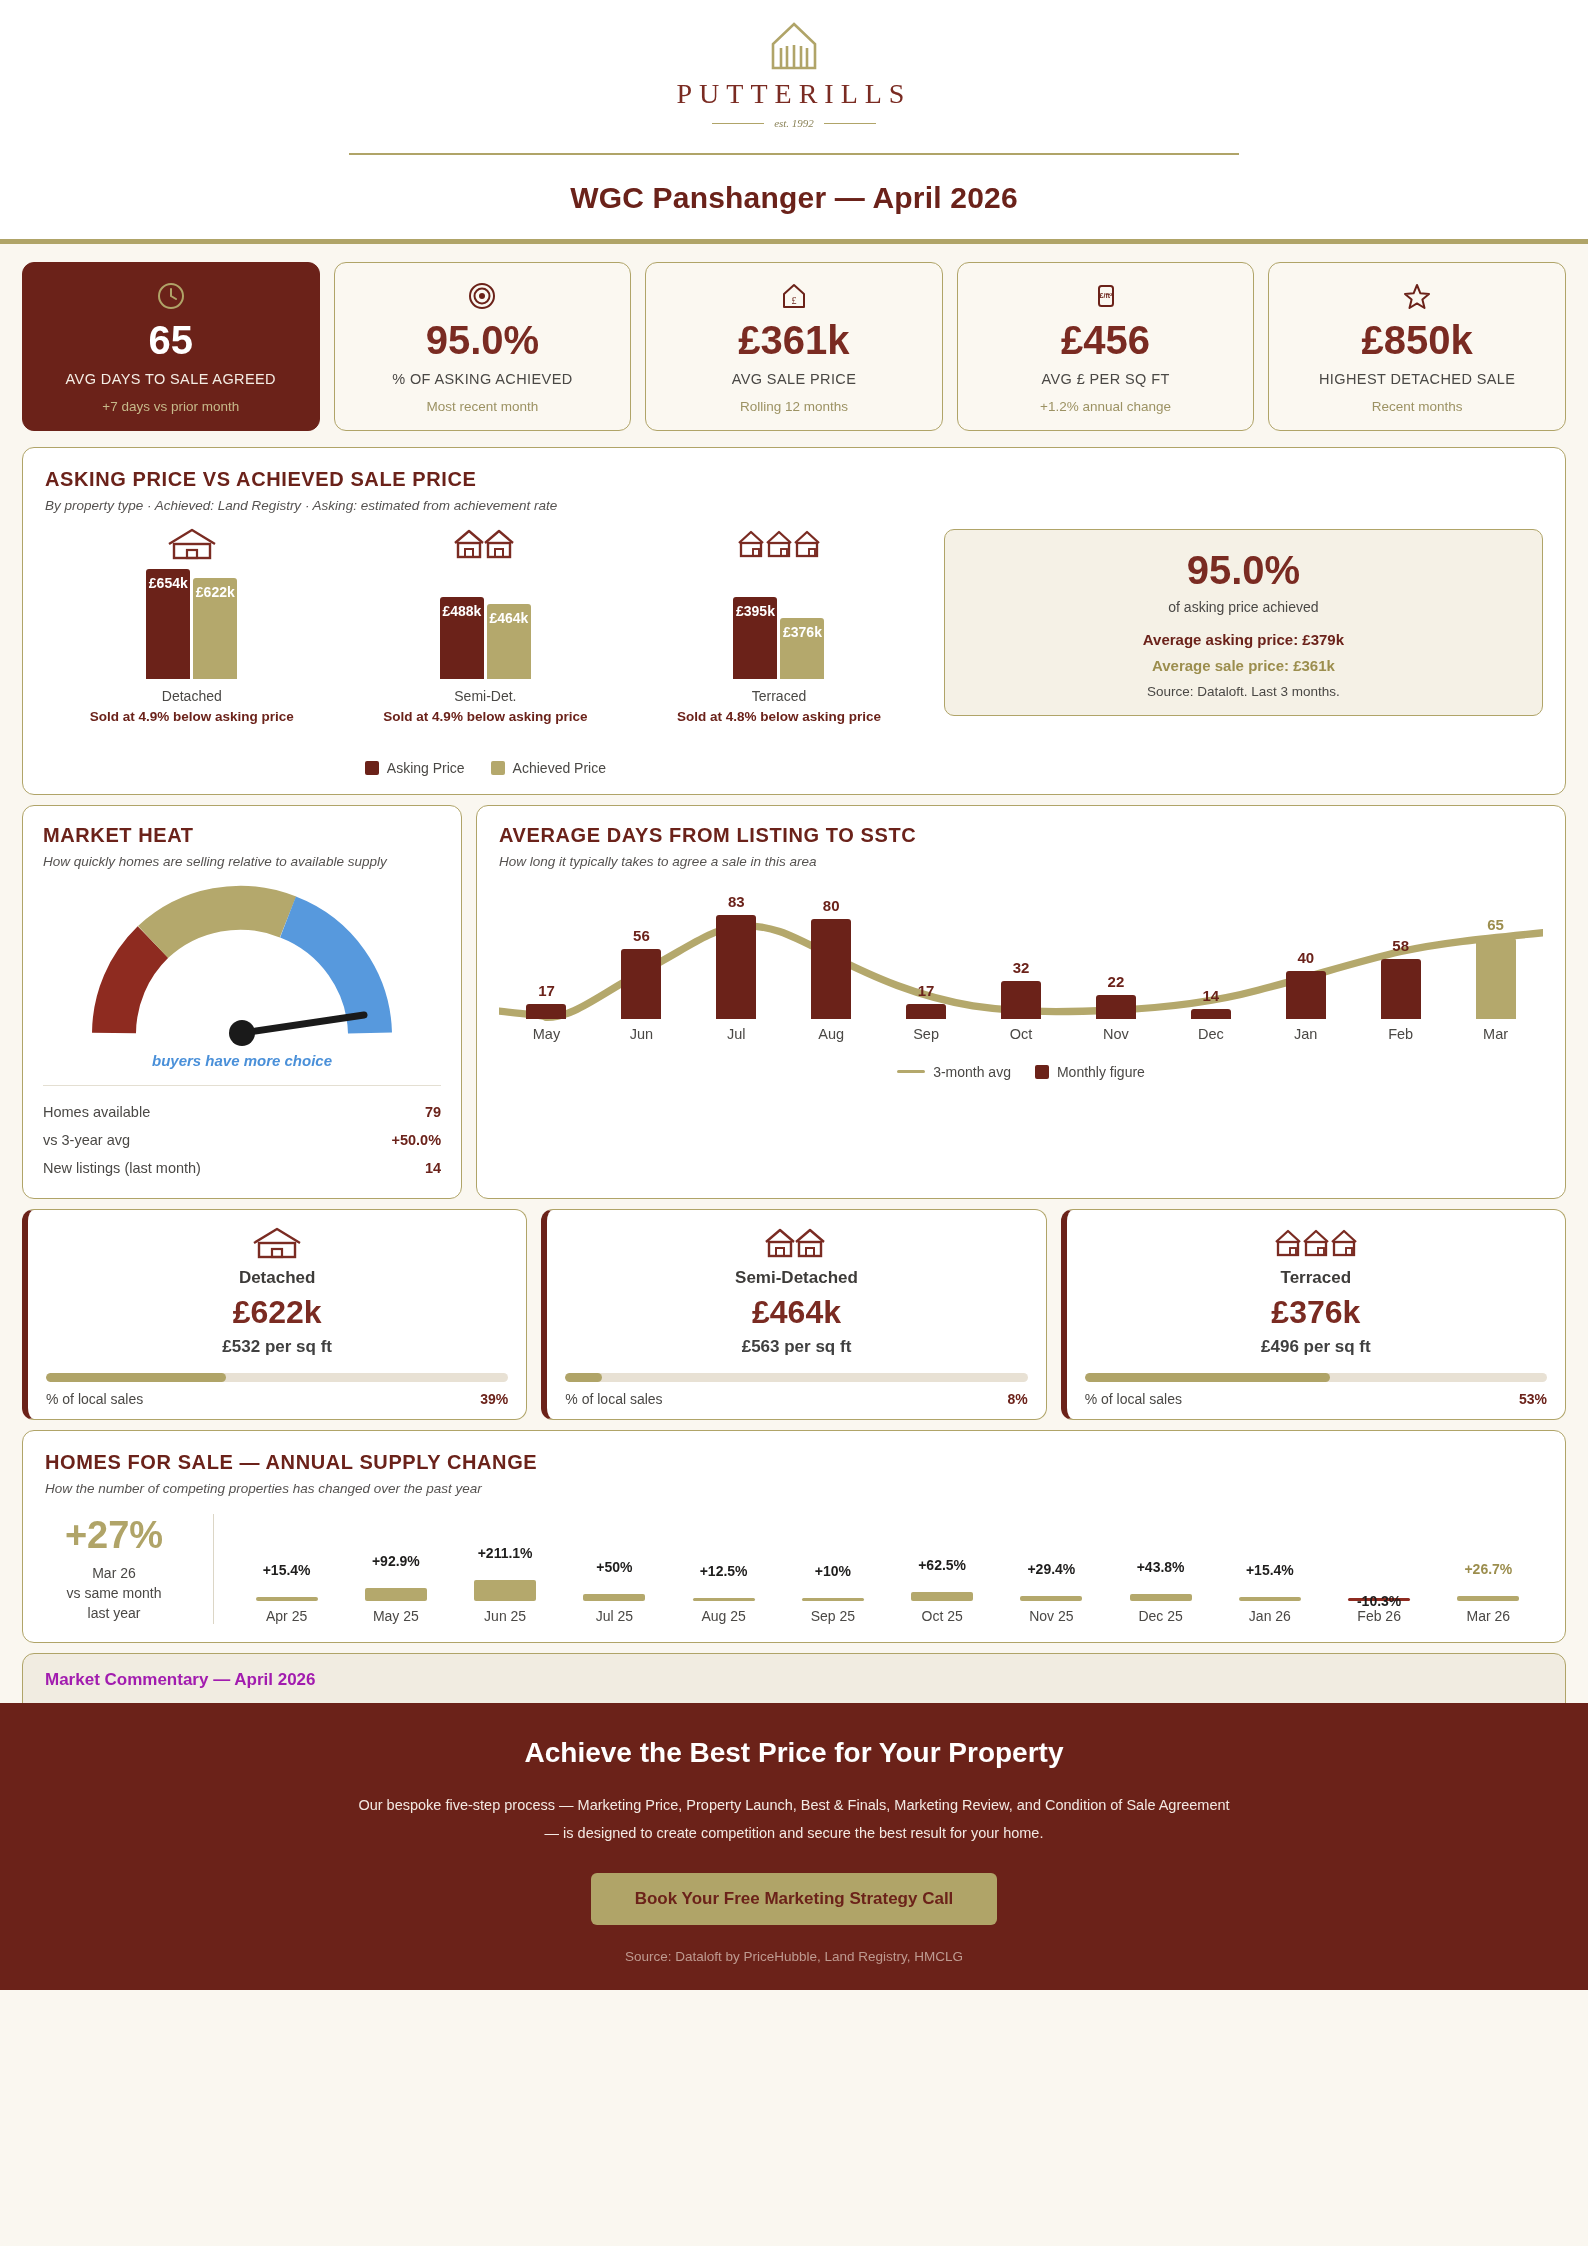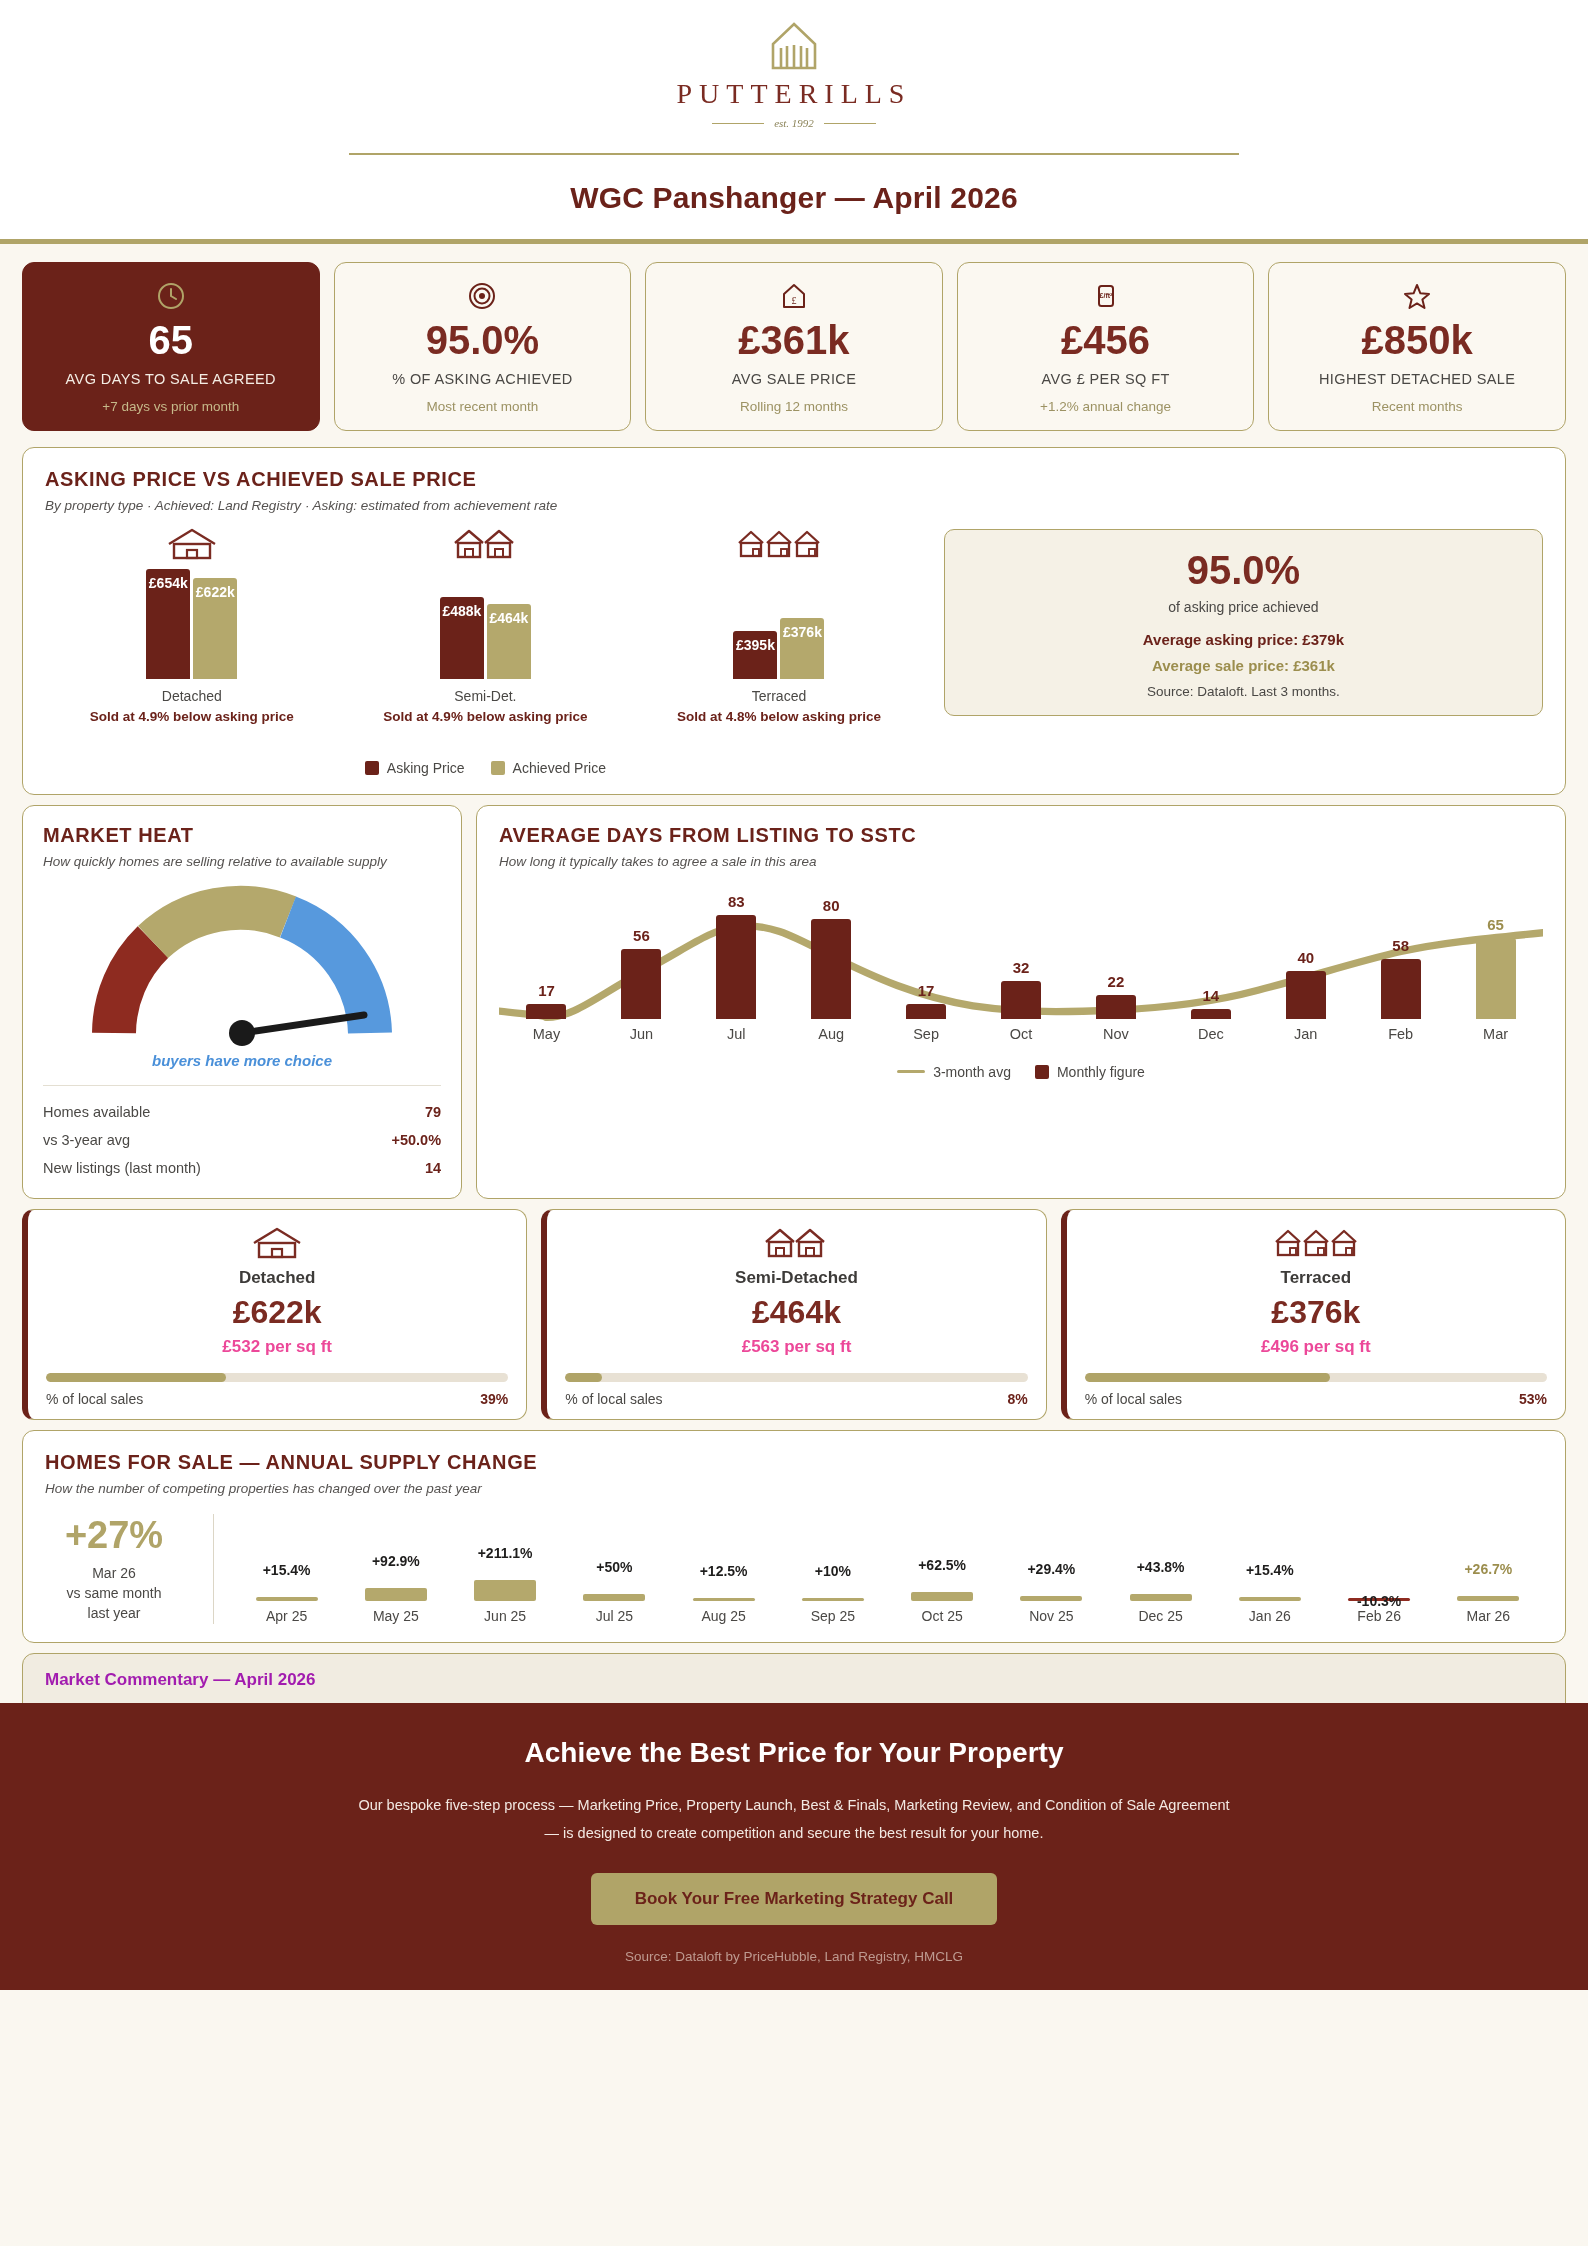--- a/index.html
+++ b/index.html
@@ -154,21 +154,21 @@
 
   
   .type-row { display:flex; gap: 14px; margin: 10px 22px; }
   .type-card {
     flex:1; border:1.5px solid #B0A468; border-left: 6px solid #6B2219;
     border-radius: 12px; background:#fff; padding: 16px 18px 12px 18px; text-align:center;
   }
   .tc-icon { height: 34px; display:flex; align-items:center; justify-content:center; }
   .tc-name { font-size:17px; font-weight:bold; color:#3D3B39; margin-top:8px; }
   .tc-price { font-size:32px; font-weight:bold; color:#7A2B22; margin-top:6px; }
-  .tc-psf { font-size:17px; font-weight:bold; color:#ec4899; margin-top:6px; }
+  .tc-psf { font-size:17px; font-weight:bold; color:#404040; margin-top:6px; }
   .tc-track { height:9px; border-radius:5px; background:#E8E1D4; margin-top:16px; overflow:hidden; }
   .tc-fill { height:100%; border-radius:5px; background:#B0A468; }
   .tc-foot { display:flex; justify-content:space-between; font-size:14px; color:#4A4845; margin-top:9px; }
   .tc-foot .pct { font-weight:bold; color:#6B221A; }
 
   
   .supply-card { padding: 20px 22px 18px 22px; }
   .supply-body { display:flex; align-items:stretch; margin-top: 18px; }
   .supply-hero { flex:0 0 150px; text-align:center; padding-right:12px;
     display:flex; flex-direction:column; justify-content:center; }
@@ -357,21 +357,21 @@
                   <path d="M59 16 L71 5 L83 16" fill="none" stroke="#7A2B22" stroke-width="2.3" stroke-linejoin="round"></path>
                   <rect x="5" y="16" width="20" height="13" fill="none" stroke="#7A2B22" stroke-width="2.3"></rect>
                   <rect x="33" y="16" width="20" height="13" fill="none" stroke="#7A2B22" stroke-width="2.3"></rect>
                   <rect x="61" y="16" width="20" height="13" fill="none" stroke="#7A2B22" stroke-width="2.3"></rect>
                   <rect x="17" y="22" width="6" height="7" fill="none" stroke="#7A2B22" stroke-width="1.9"></rect>
                   <rect x="45" y="22" width="6" height="7" fill="none" stroke="#7A2B22" stroke-width="1.9"></rect>
                   <rect x="73" y="22" width="6" height="7" fill="none" stroke="#7A2B22" stroke-width="1.9"></rect>
                 </svg>
             </span>
             <div class="bg-bars">
-              <div class="bar ask" style="height:48px">
+              <div class="bar ask" style="height:82px">
                 <span class="bar-val">£395k</span>
               </div>
               <div class="bar ach" style="height:61px">
                 <span class="bar-val">£376k</span>
               </div>
             </div>
             <div class="bg-name">Terraced</div>
           </div>
         </div>
 

